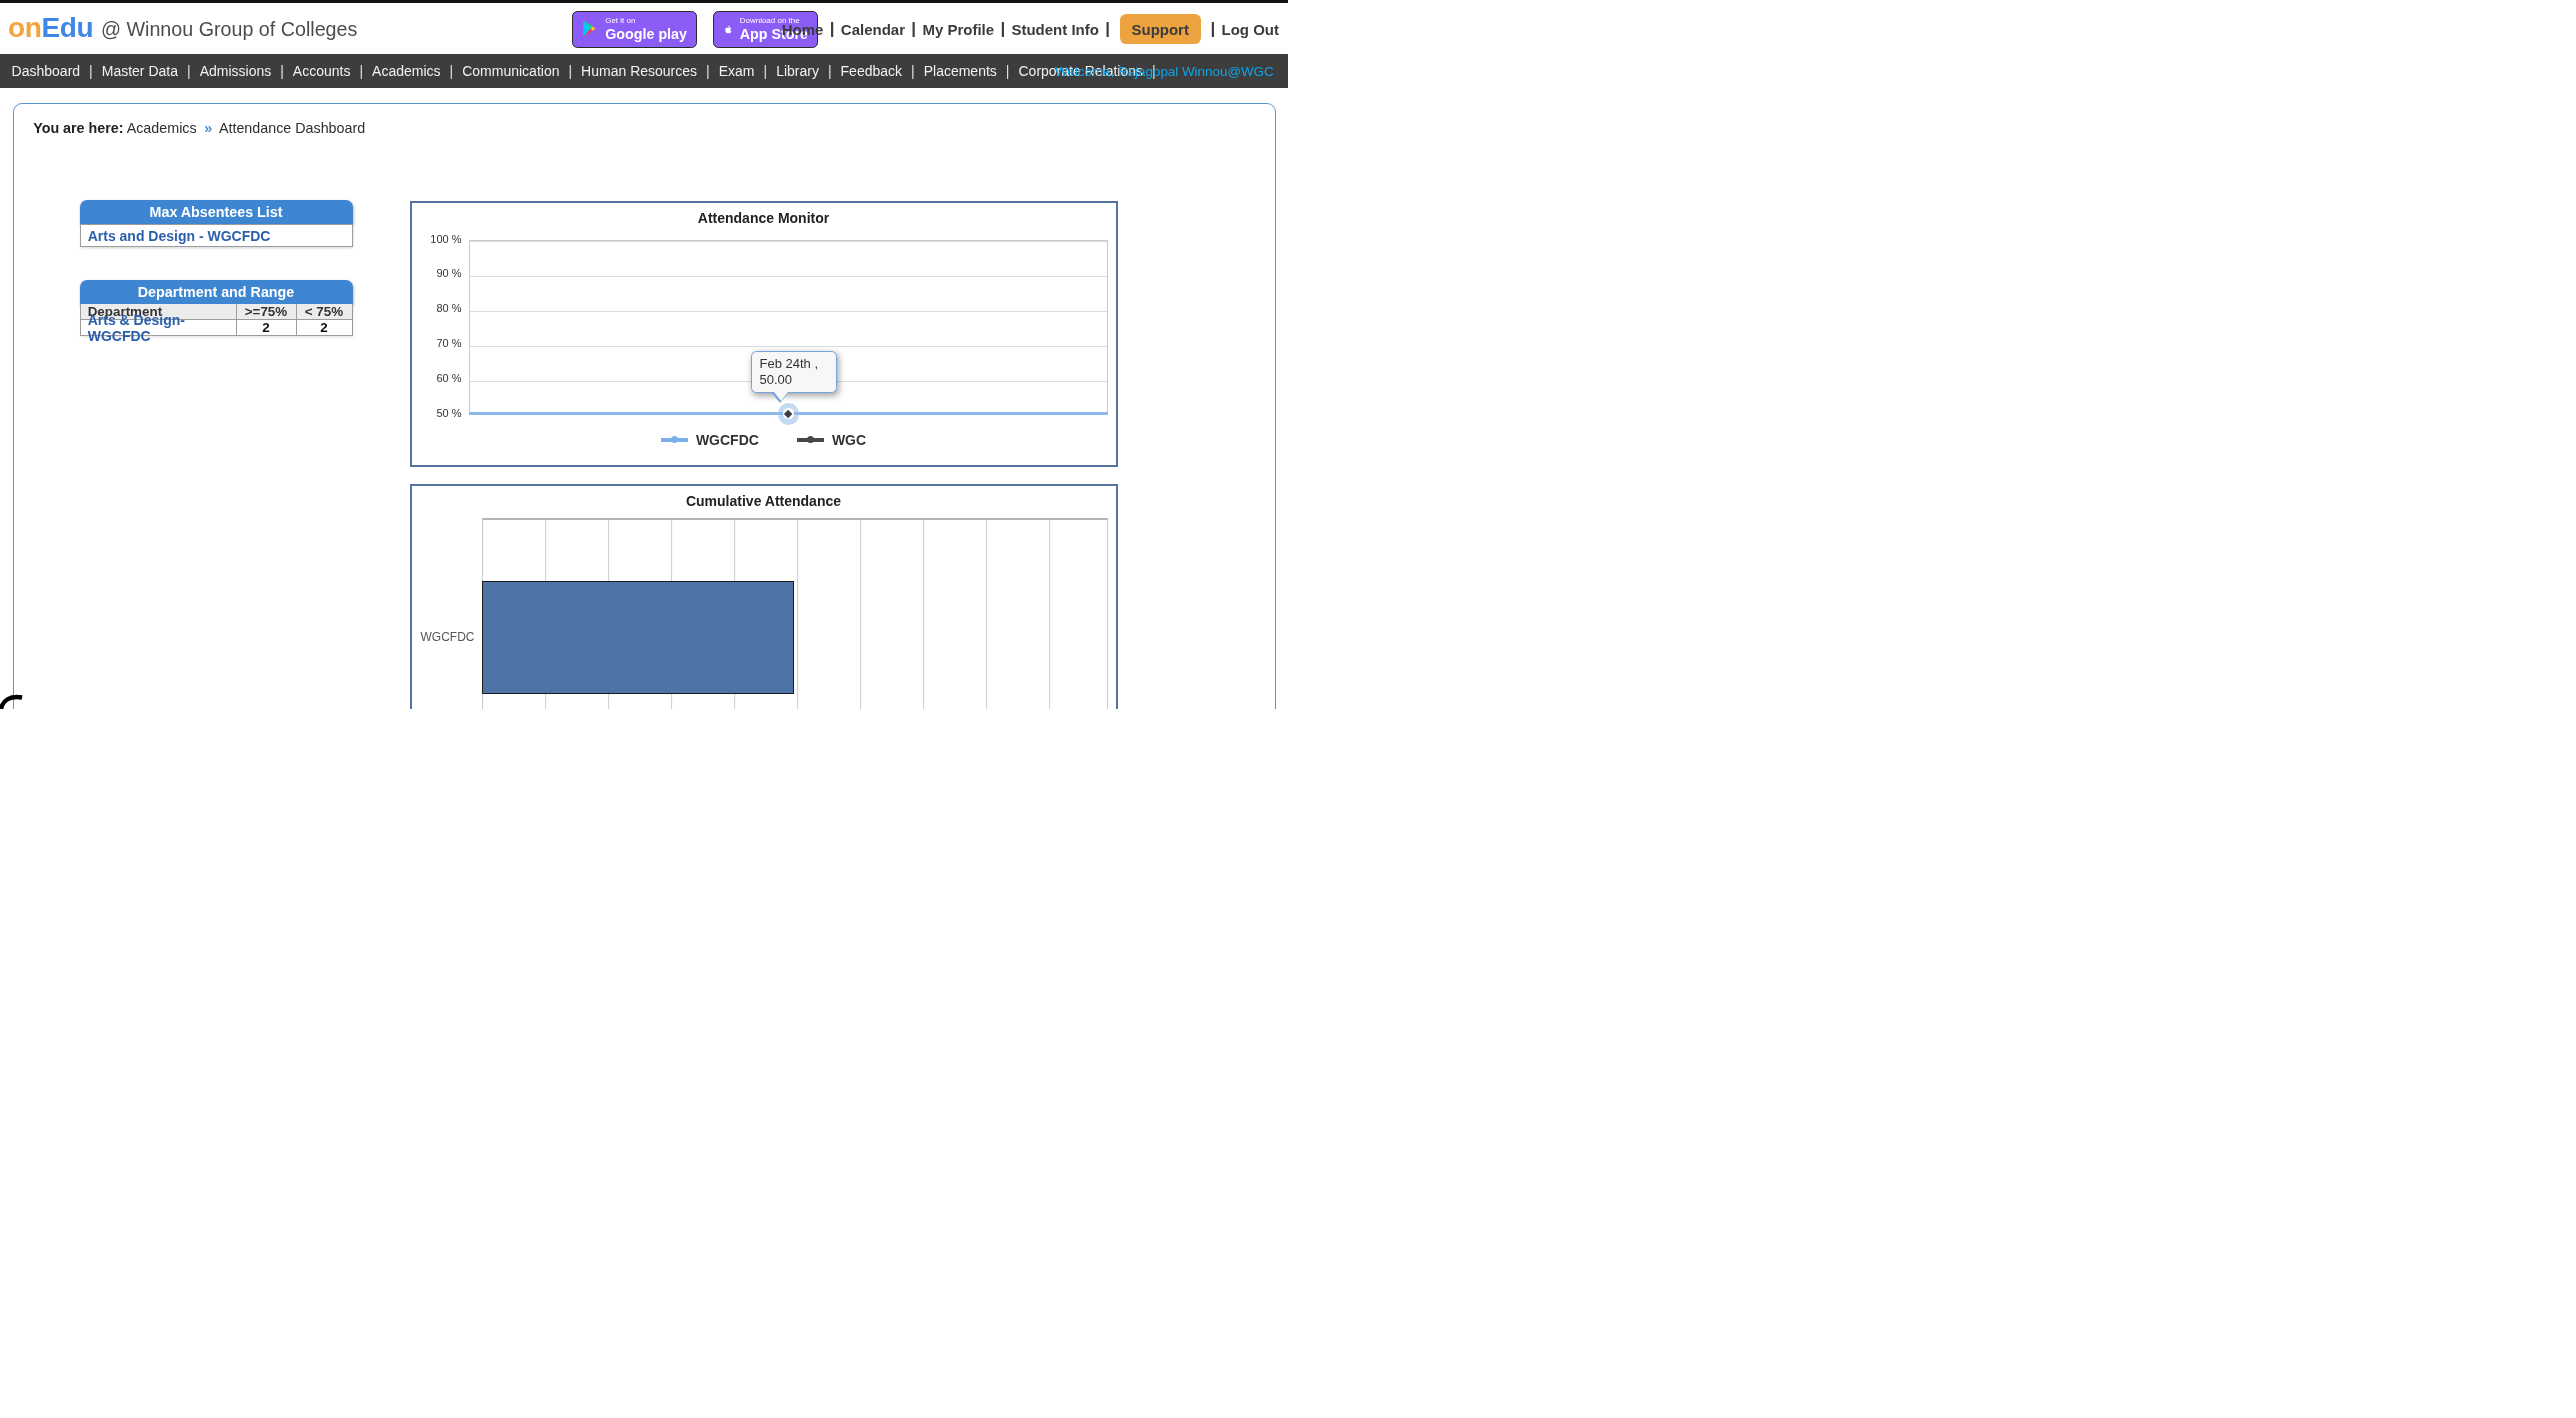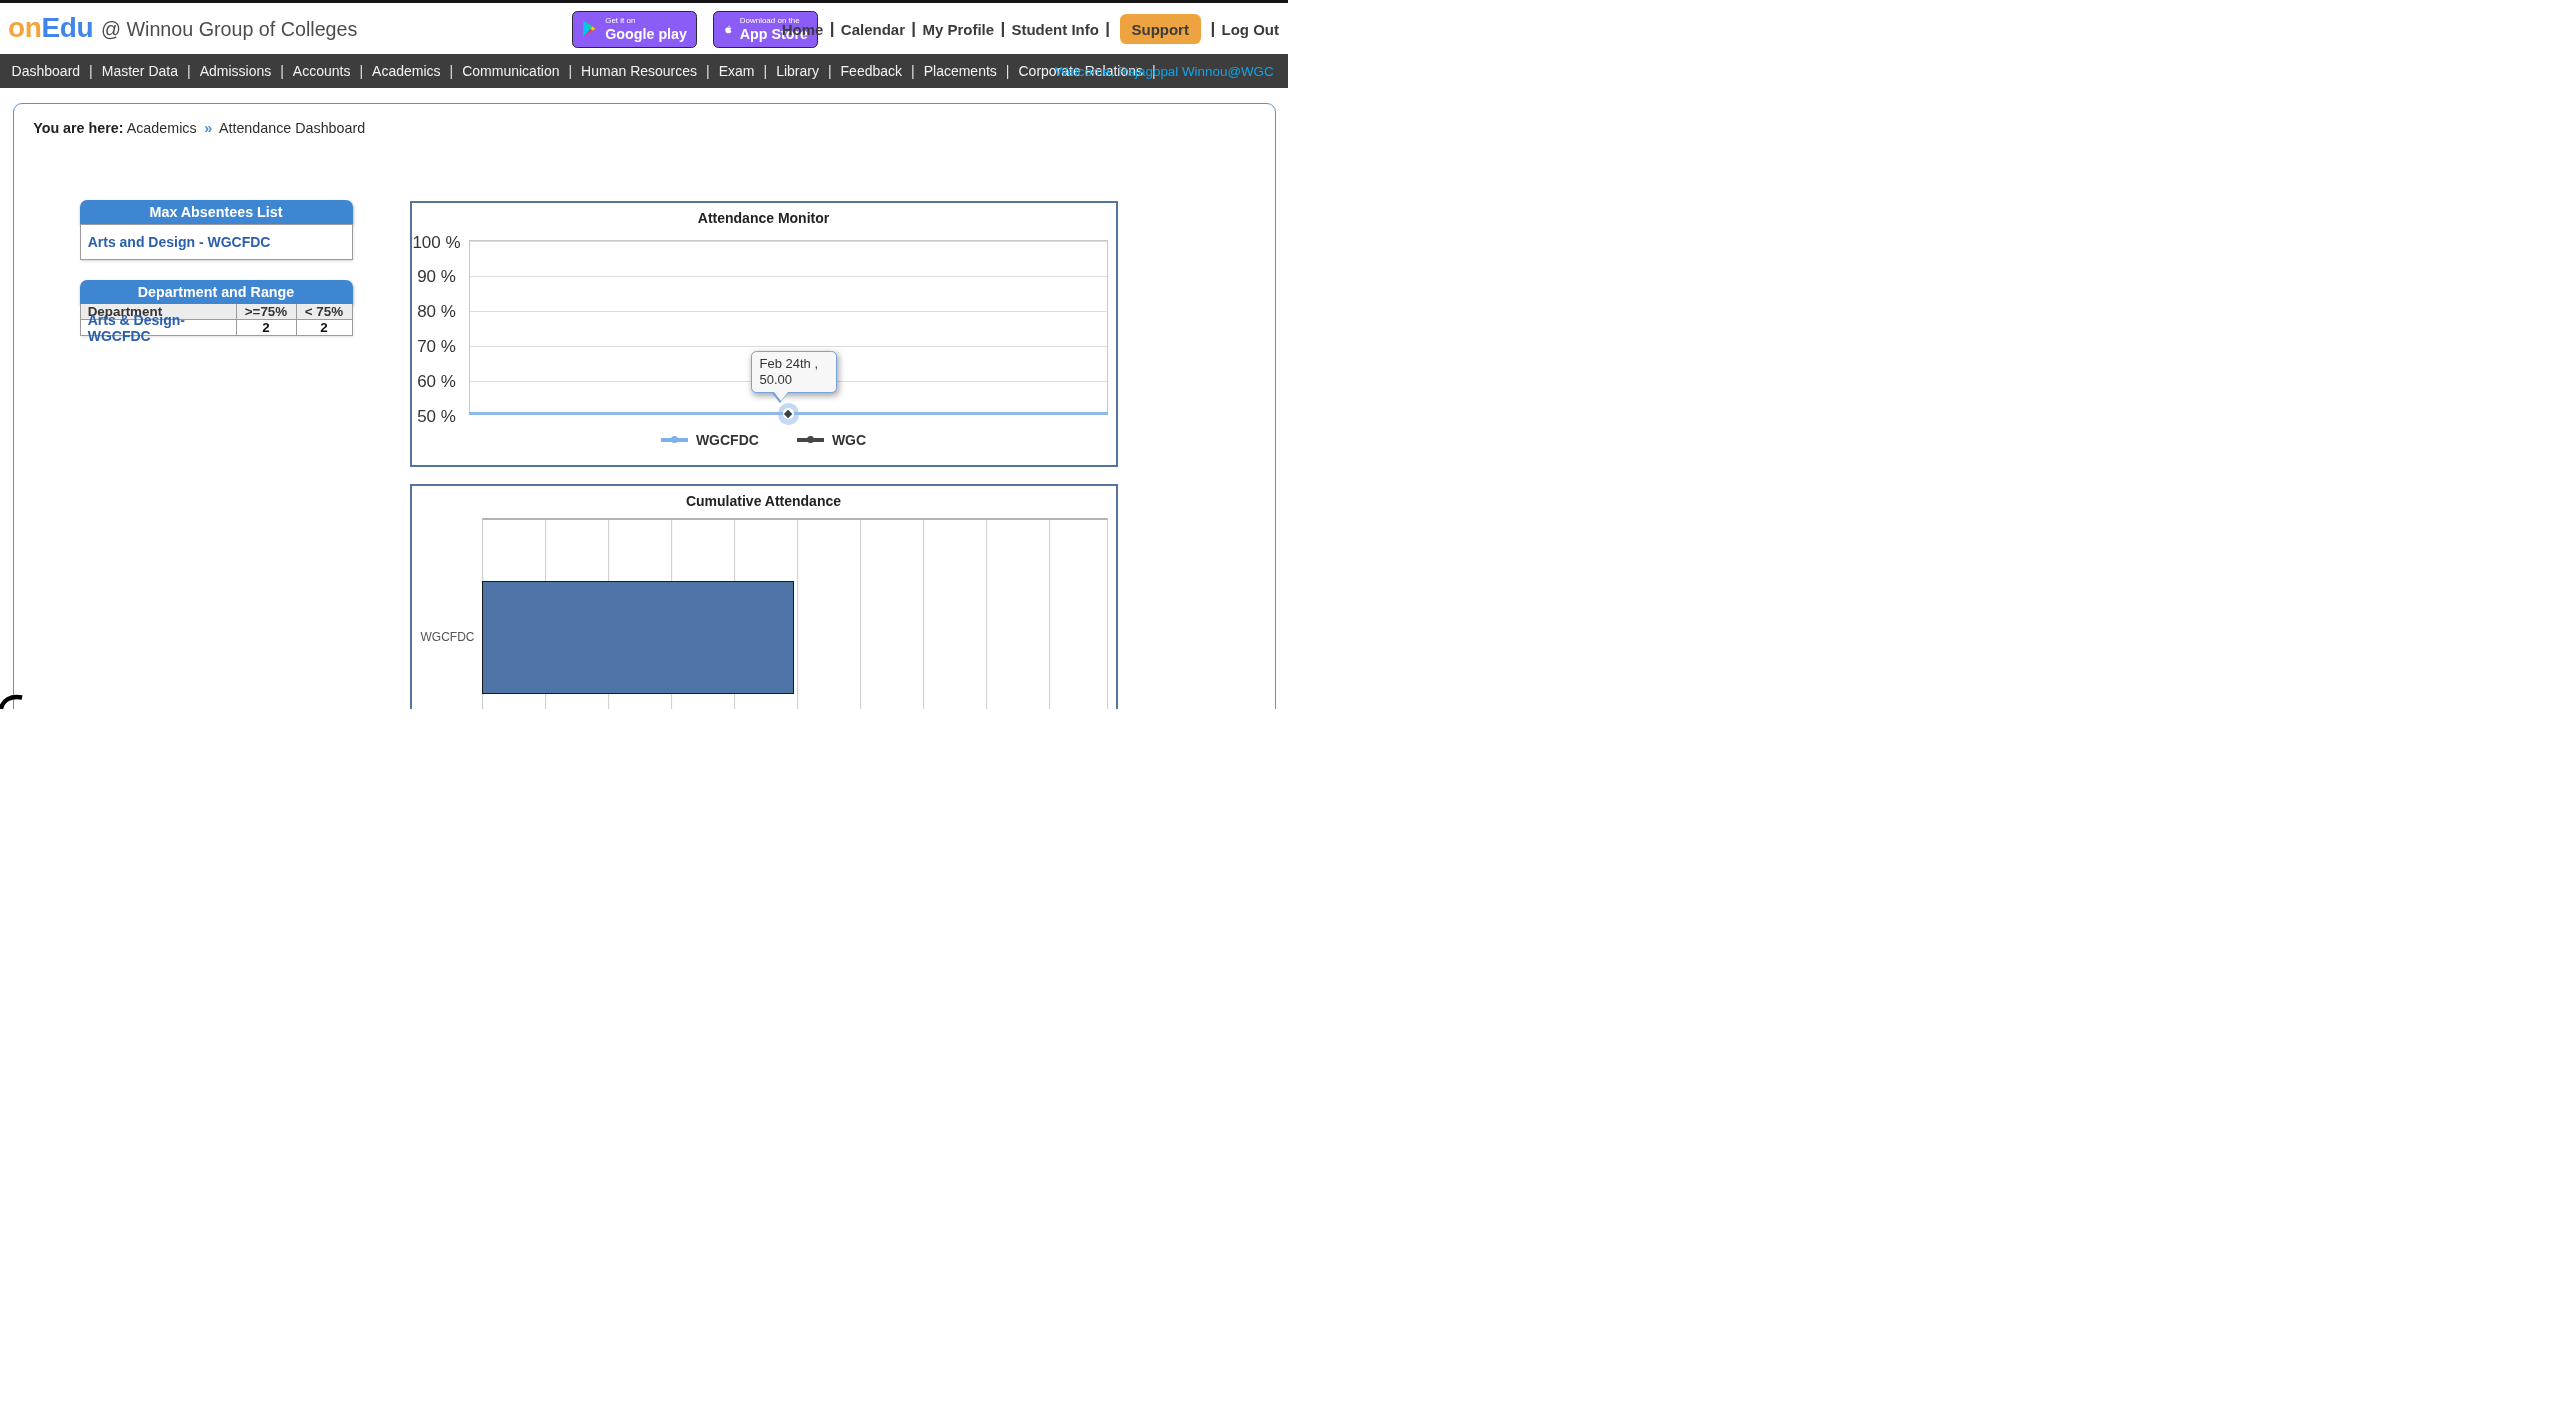--- a/index.html
+++ b/index.html
@@ -41,42 +41,42 @@
   .details { position:absolute; left:0; right:0; top:45px; text-align:center; }
   .details span { color:#2b62b0; font-weight:bold; font-size:15.7px; text-decoration:underline; cursor:pointer; }
   
   .tbl { position:absolute; left:66px; width:273px; }
   .tbl-max { top:96px; }
   .tbl-range { top:176px; }
   .tbl-head { height:24px; background:#3e86d2; border-radius:7.2px 7.2px 0 0; color:#fff; font-weight:bold;
               font-size:14.3px; display:flex; align-items:center; justify-content:center;
               box-shadow:0.9px 1.8px 2.7px rgba(0,0,0,0.25); }
   .tbl-body-row { background:#fff; border:0.9px solid #9c9c9c; box-shadow:0.9px 1.8px 2.7px rgba(0,0,0,0.18);
-                  display:flex; align-items:center; height:36px; padding-left:7.2px; }
+                  display:flex; align-items:center; height:23px; padding-left:7.2px; }
   .link-blue { color:#2b5fad; font-weight:bold; font-size:14px; cursor:pointer; }
   .rng-row { display:flex; border:0.9px solid #9c9c9c; border-top:none; height:16px;
              box-shadow:0.9px 1.8px 2.7px rgba(0,0,0,0.12);justify-content:space-between; }
   .rng-row.hd { background:#ececec; font-weight:bold; color:#333; }
   .cell { display:flex; align-items:center; font-size:13.4px; }
   .c-dept { width:156px; padding-left:7.2px; border-right:0.9px solid #9c9c9c; }
   .c-n1 { width:60px; justify-content:center; border-right:0.9px solid #9c9c9c; }
   .c-n2 { width:55px; justify-content:center; }
   .num-bold { font-weight:bold; color:#111; font-size:13.4px; }
   
   .panel { position:absolute; left:396px; width:708px; border:2.7px solid #53749f; background:#fff; }
   .panel1 { top:97px; height:266px; }
   .panel2 { top:380px; height:394px; }
   .panel-title { position:absolute; top:7.2px; left:0; right:0; text-align:center;
                  font-weight:bold; font-size:14px; color:#222; }
   
   .plot1 { position:absolute; left:57px; top:37px; width:639px; height:174px;
            border:0.9px solid #c9c9c9;
            background-image:linear-gradient(to bottom,#dcdcdc 0.9px,transparent 0.9px);
            background-size:100% 35px; }
-  .ylab { position:absolute; left:0; width:50px; text-align:center; font-size:17px; color:#333; }
+  .ylab { position:absolute; left:0; width:50px; text-align:right; font-size:11px; color:#333; }
   .series-line { position:absolute; left:57px; top:209px; width:639px; height:2.7px; background:#8cb8ea; }
   .marker-halo { position:absolute; left:366px; top:200px; width:21.5px; height:21.5px; border-radius:50%;
                  background:rgba(148,186,232,0.55); cursor:pointer; }
   .marker-white { position:absolute; left:5.4px; top:5.4px; width:10.7px; height:10.7px; border-radius:50%; background:#fff; }
   .marker-diamond { position:absolute; left:7.6px; top:7.6px; width:6.3px; height:6.3px;
                     background:#3a4046; transform:rotate(45deg); }
   .tooltip { position:absolute; left:339px; top:148px; width:86px; border:1.8px solid #74a3dd; border-radius:5.4px;
              background:#f7f7f7; box-shadow:1.8px 2.7px 6.3px rgba(0,0,0,0.35); padding:3.6px 8px;
              font-size:13px; color:#333; line-height:1.28; z-index:3; }
   .tooltip::before { content:""; position:absolute; left:19.7px; top:100%;

